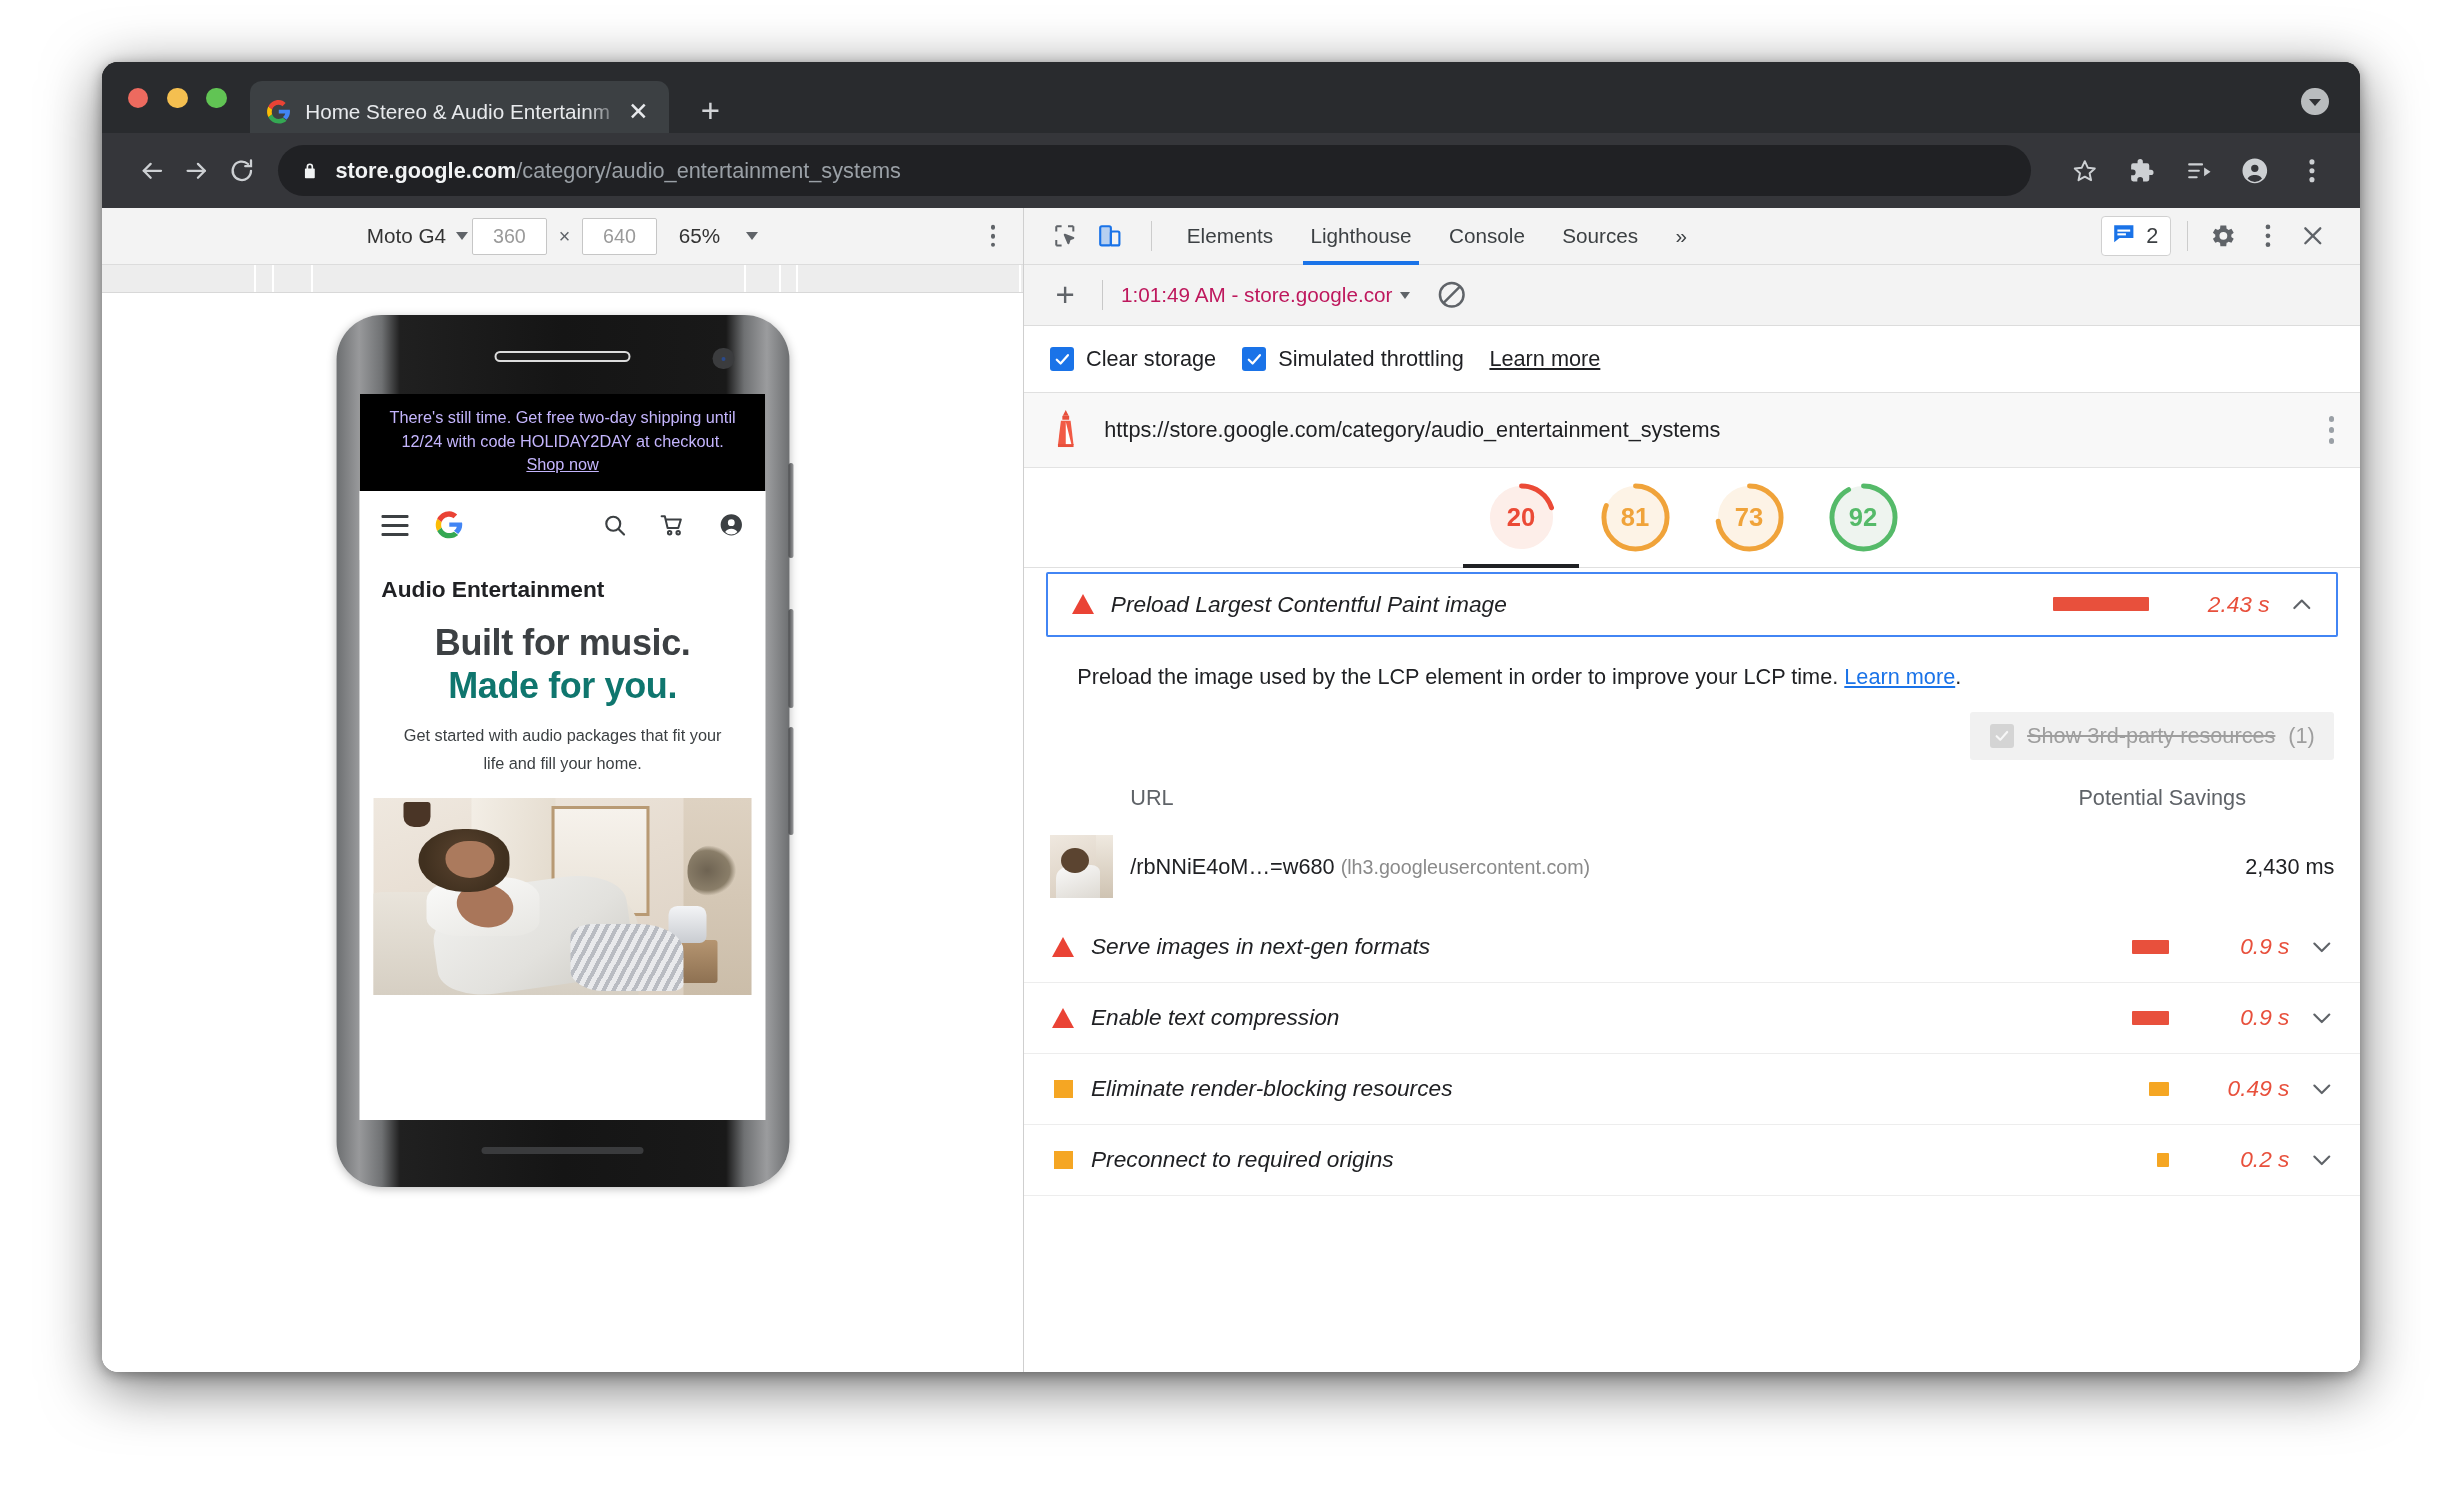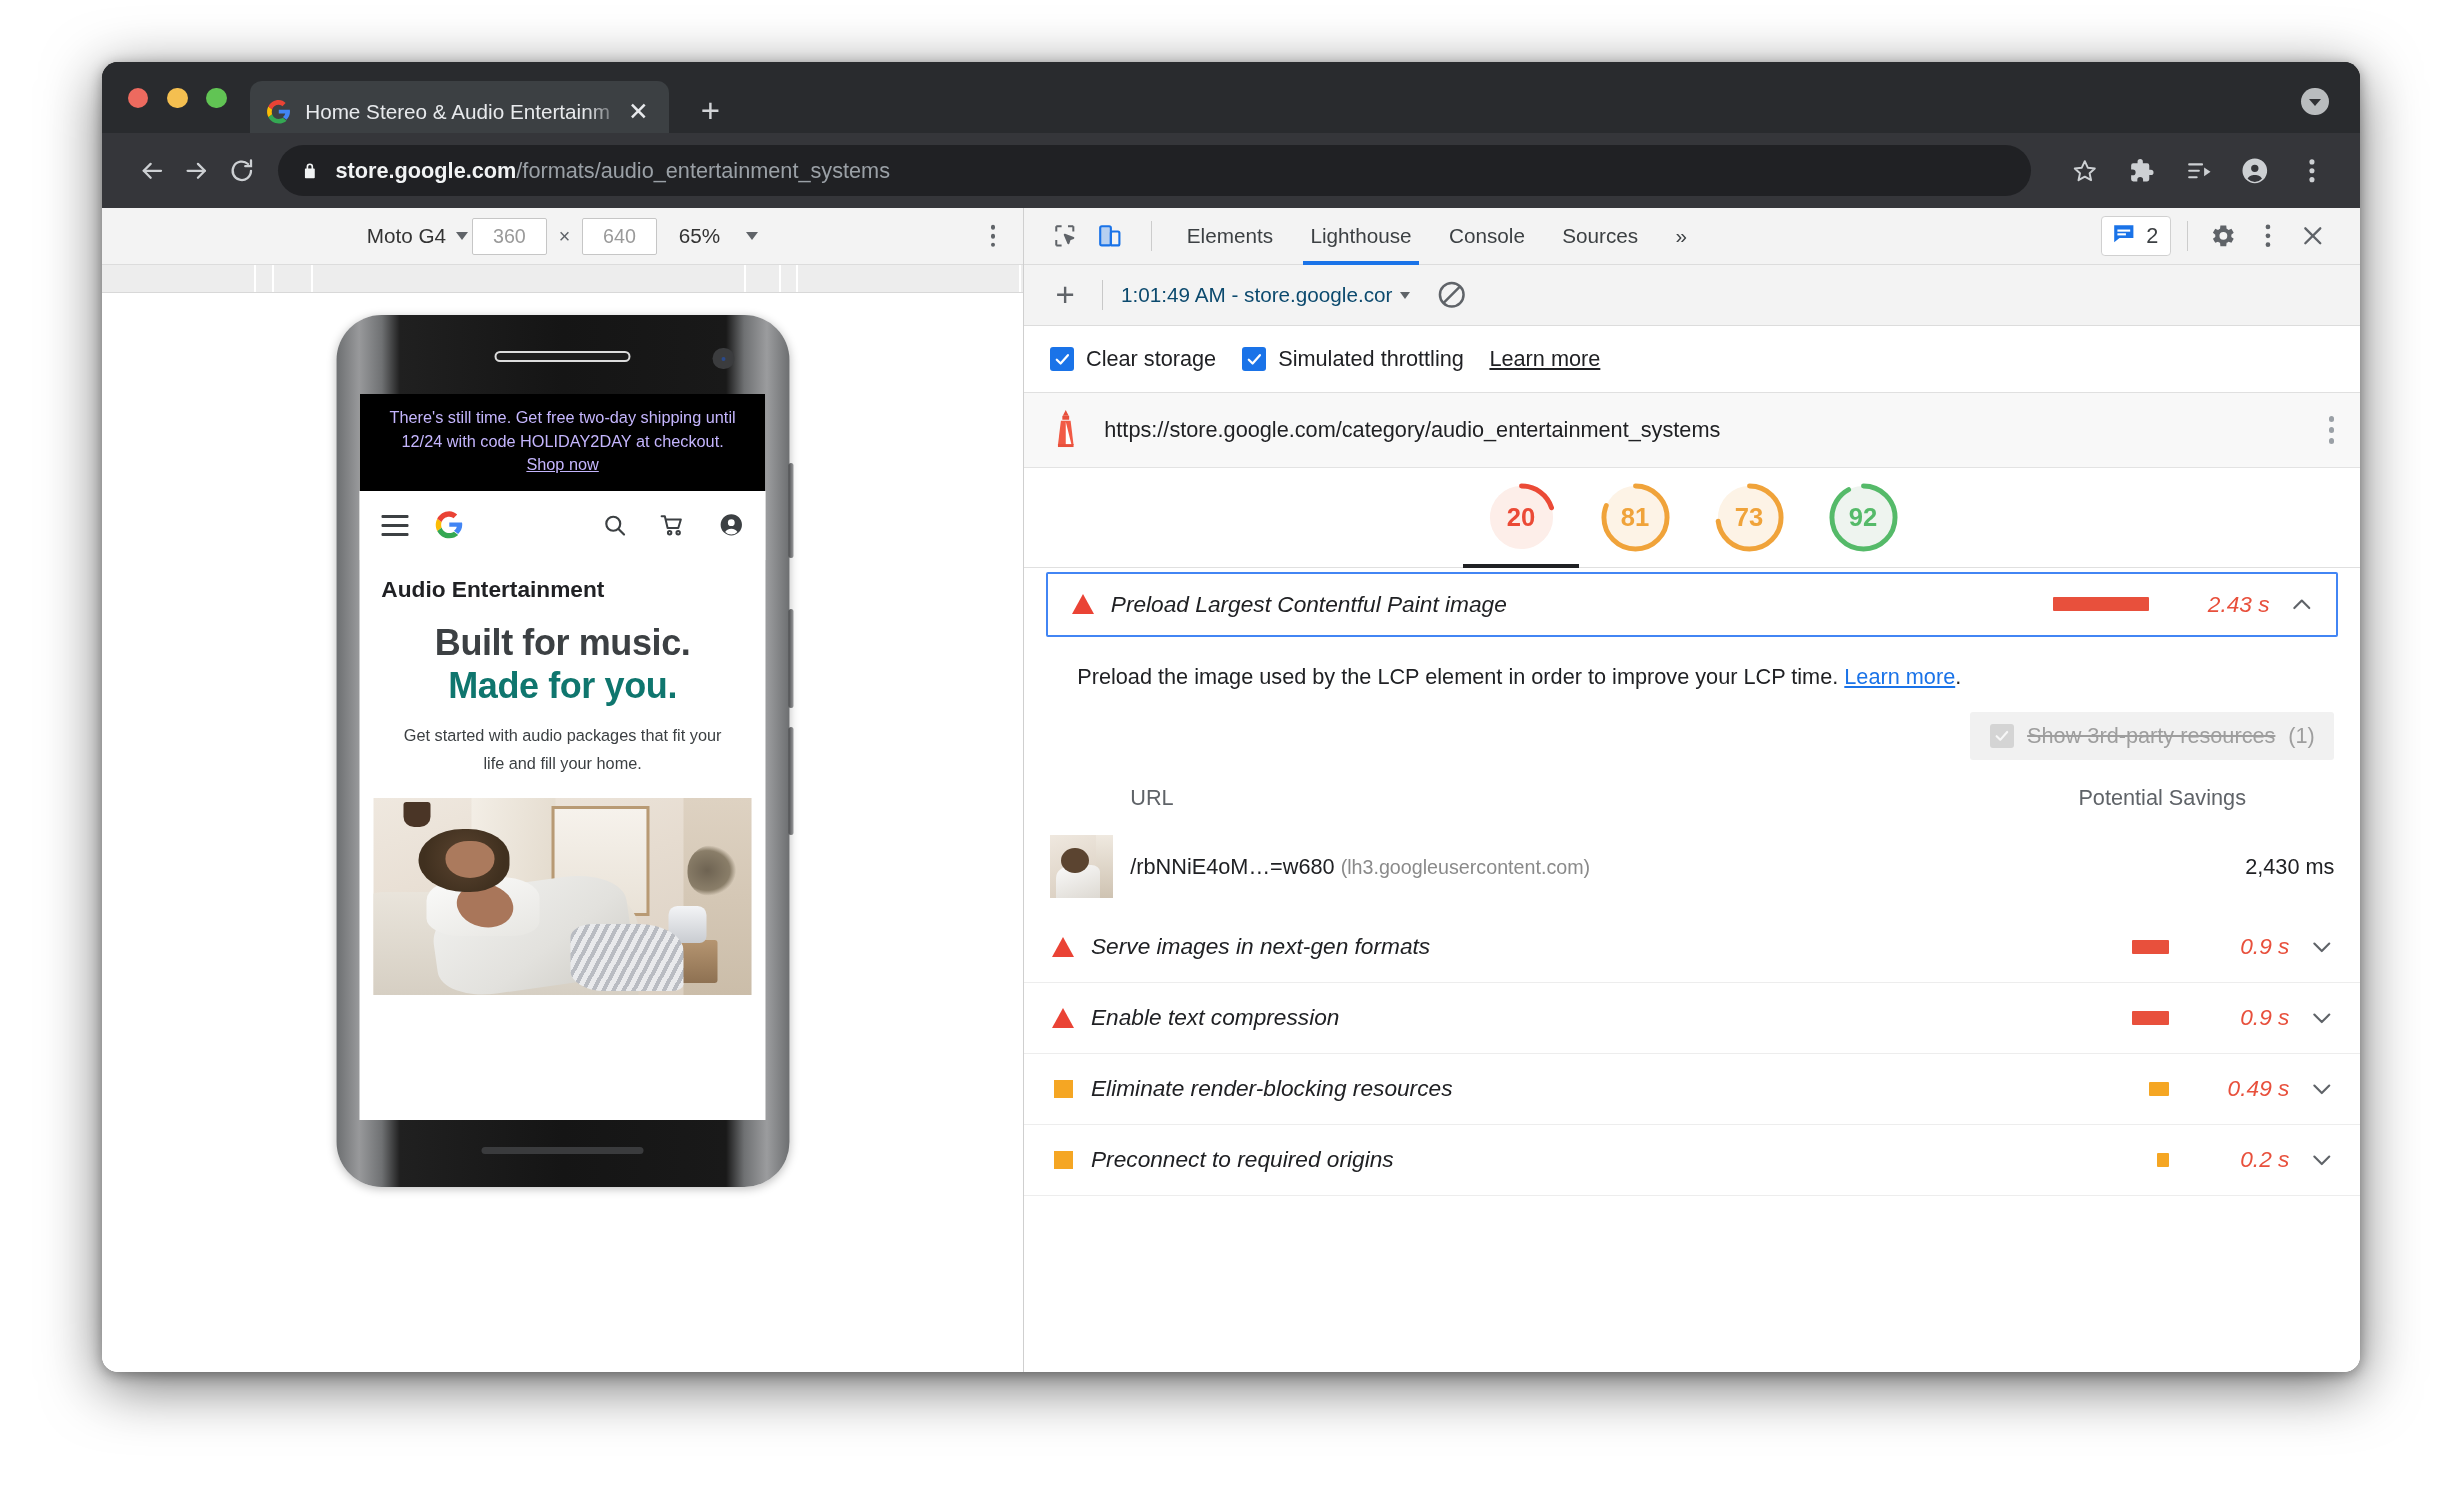--- a/index.html
+++ b/index.html
@@ -299,21 +299,21 @@
     background: #fff;
   }
   #msgbadge .cnt { font-size: 21.7px; color: #3c4043; }
 
   #lhtoolbar {
     height: 61px; background: #f3f3f3; border-bottom: 1px solid #dcdcdc;
     display: flex; align-items: center; padding: 0 21.7px; flex: 0 0 61px;
   }
   #lhtoolbar .plus { font-size: 33px; color: #5f6368; width: 39px; text-align: center; }
   #lhtoolbar .vsep { width: 1px; height: 29.6px; background: #c8c8c8; margin: 0 17.7px; }
-  #lhtoolbar .runsel { font-size: 20.7px; color: #0c4a6e; display: flex; align-items: center; gap: 8px; }
+  #lhtoolbar .runsel { font-size: 20.7px; color: #be185d; display: flex; align-items: center; gap: 8px; }
   #lhtoolbar .runsel .caret {
     width: 0; height: 0; border-left: 5.9px solid transparent;
     border-right: 5.9px solid transparent; border-top: 7.9px solid #5f6368;
   }
   #lhtoolbar .ban { margin-left: 25.6px; width: 33px; height: 33px; color: #5f6368; }
 
   #lhopts {
     height: 67px; border-bottom: 1px solid #e0e0e0; display: flex;
     align-items: center; padding: 0 25.6px; gap: 25.6px; flex: 0 0 67px; background: #fff;
   }
@@ -456,21 +456,21 @@
           <polyline points="20 3 20 8 15 8" fill="none"></polyline>
         </svg>
     </div>
 
     <div id="omnibox">
       <span class="lock">
         <svg width="19.7" height="21.7" viewBox="0 0 24 24" fill="#f1f3f4">
             <path d="M17 9h-1V7a4 4 0 0 0-8 0v2H7a1 1 0 0 0-1 1v10a1 1 0 0 0 1 1h10a1 1 0 0 0 1-1V10a1 1 0 0 0-1-1zm-7-2a2 2 0 0 1 4 0v2h-4V7z"></path>
           </svg>
       </span>
-      <span class="urltext"><span class="host">store.google.com</span><span class="path">/formats/audio_entertainment_systems</span></span>
+      <span class="urltext"><span class="host">store.google.com</span><span class="path">/category/audio_entertainment_systems</span></span>
     </div>
 
     <div class="naricon">
       <svg width="25.6" height="25.6" viewBox="0 0 24 24" fill="none" stroke="currentColor" stroke-width="1.8" stroke-linejoin="round">
           <polygon points="12 3 14.8 9.1 21.4 9.8 16.5 14.3 17.9 20.8 12 17.5 6.1 20.8 7.5 14.3 2.6 9.8 9.2 9.1"></polygon>
         </svg>
     </div>
     <div class="naricon">
       <svg width="25.6" height="25.6" viewBox="0 0 24 24" fill="currentColor">
           <path d="M20.5 11H19V7a2 2 0 0 0-2-2h-4V3.5a2.5 2.5 0 0 0-5 0V5H4a2 2 0 0 0-2 2v3.8h1.5a2.7 2.7 0 0 1 0 5.4H2V20a2 2 0 0 0 2 2h3.8v-1.5a2.7 2.7 0 0 1 5.4 0V22H17a2 2 0 0 0 2-2v-4h1.5a2.5 2.5 0 0 0 0-5z"></path>

